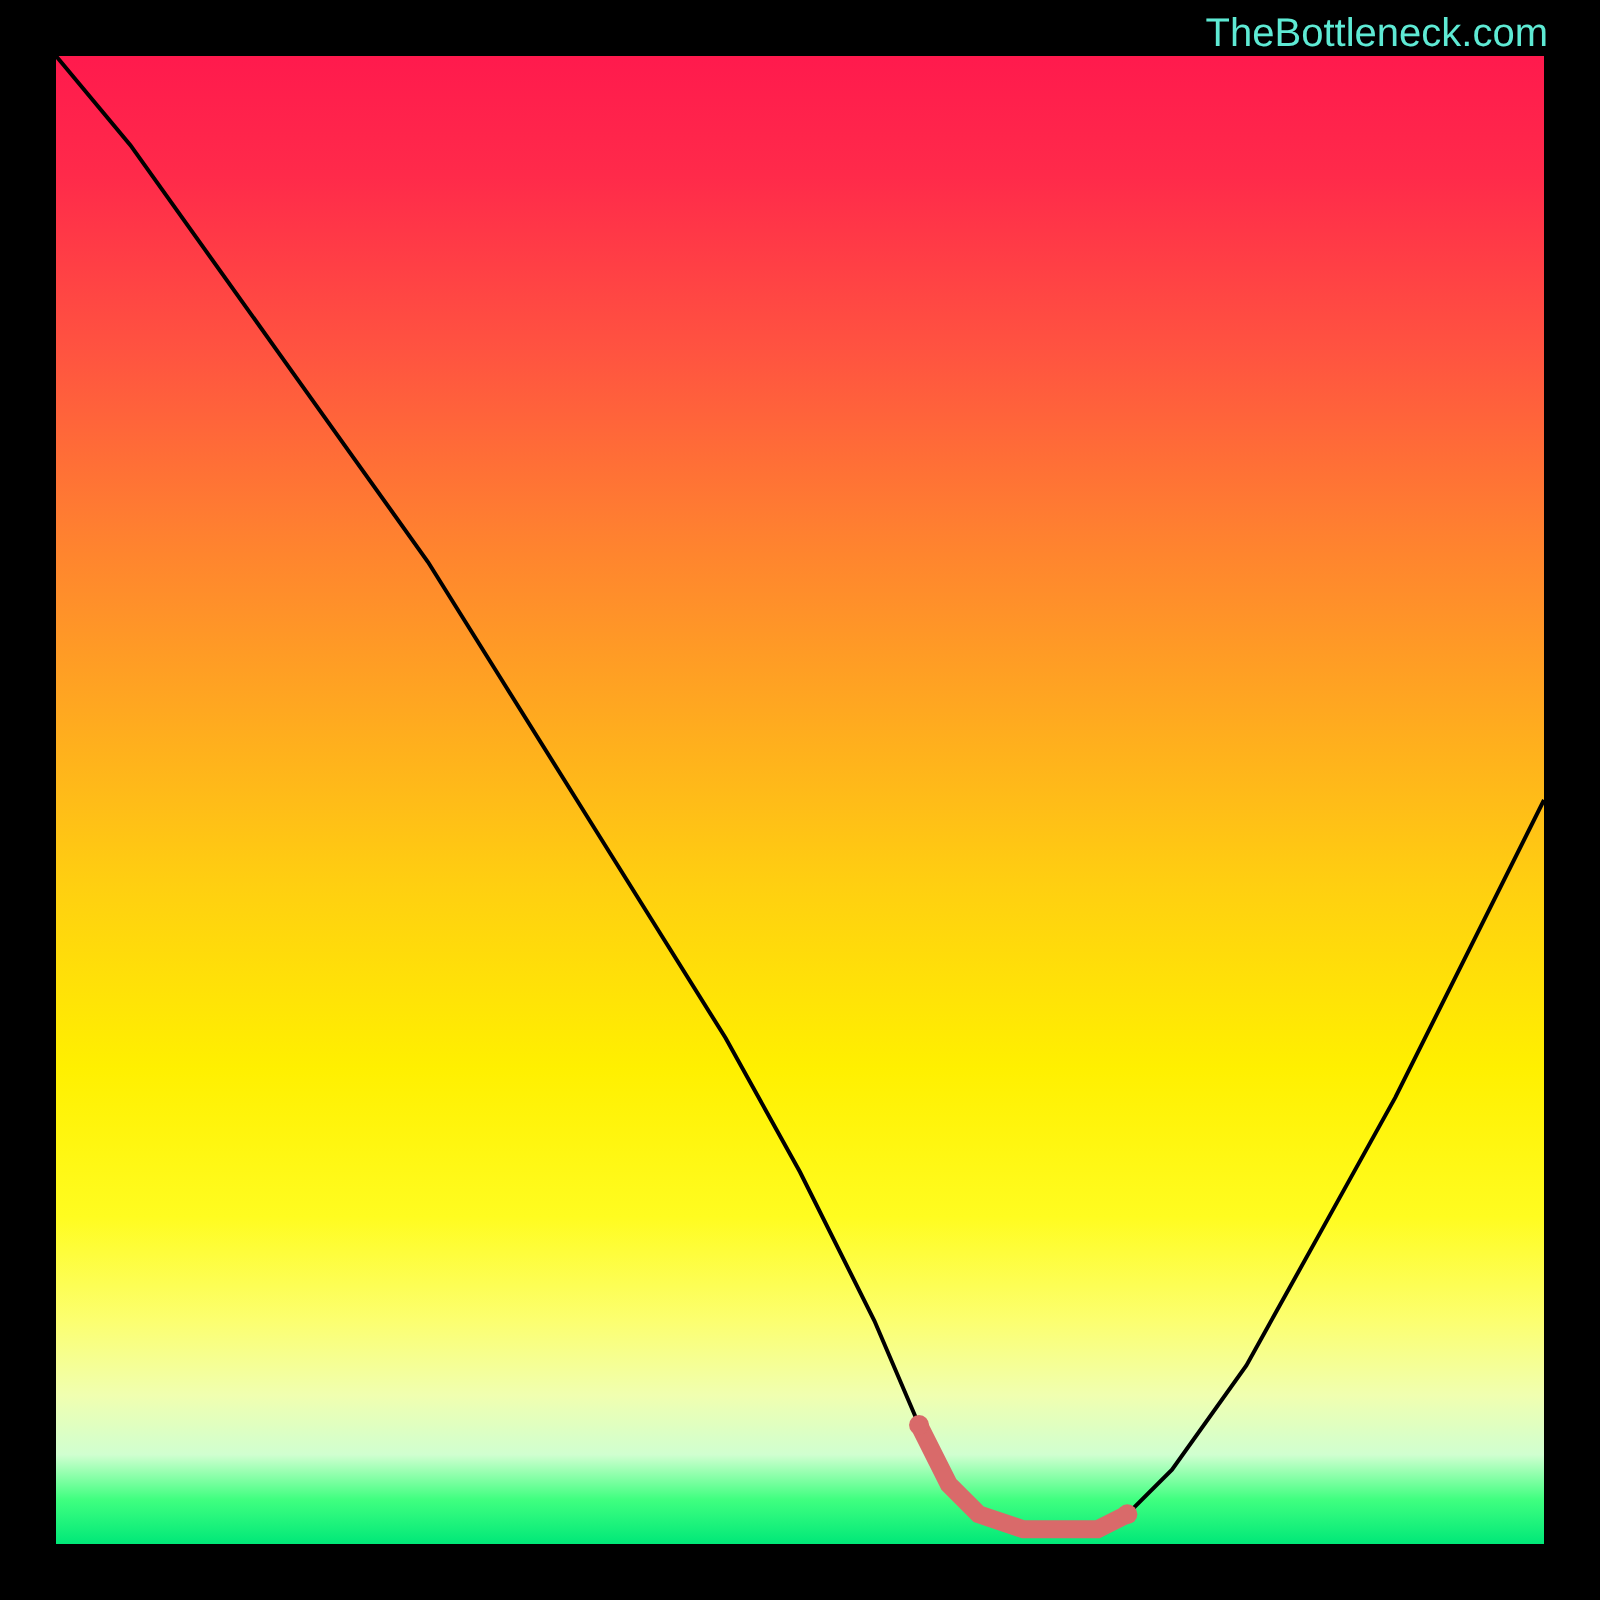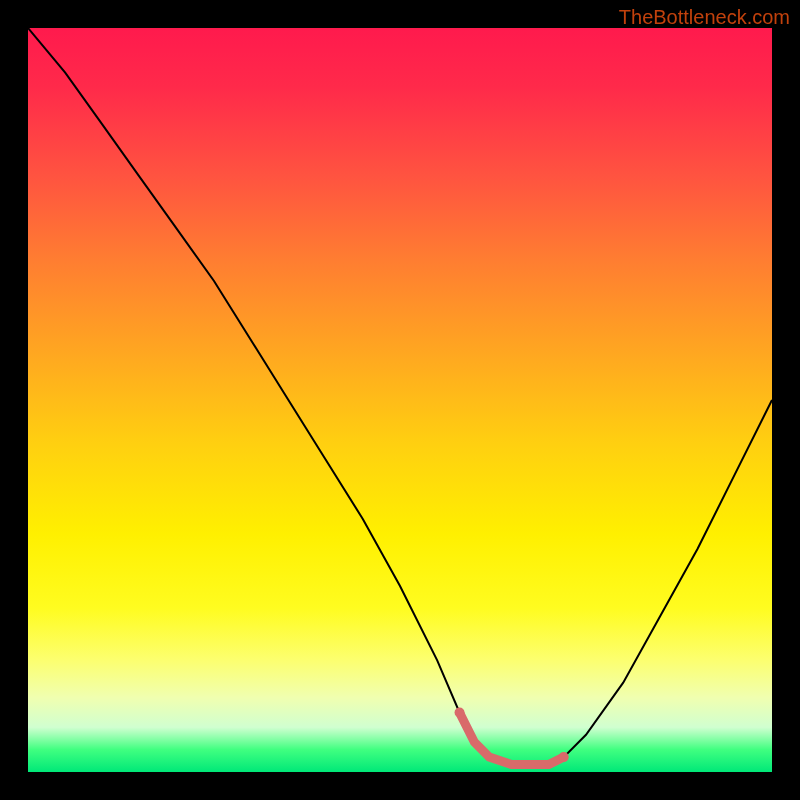--- a/index.html
+++ b/index.html
@@ -6,22 +6,22 @@
   body {
     width: 800px;
     height: 800px;
     background: #000;
     position: relative;
     font-family: Arial, sans-serif;
   }
   .watermark {
     position: absolute;
     top: 6px;
-    right: 10px;
-    color: #c2410c;
+    right: 26px;
+    color: #5eead4;
     font-size: 20px;
     font-weight: 500;
     z-index: 10;
   }
   .plot-area {
     position: absolute;
     left: 28px;
     top: 28px;
     width: 744px;
     height: 744px;

